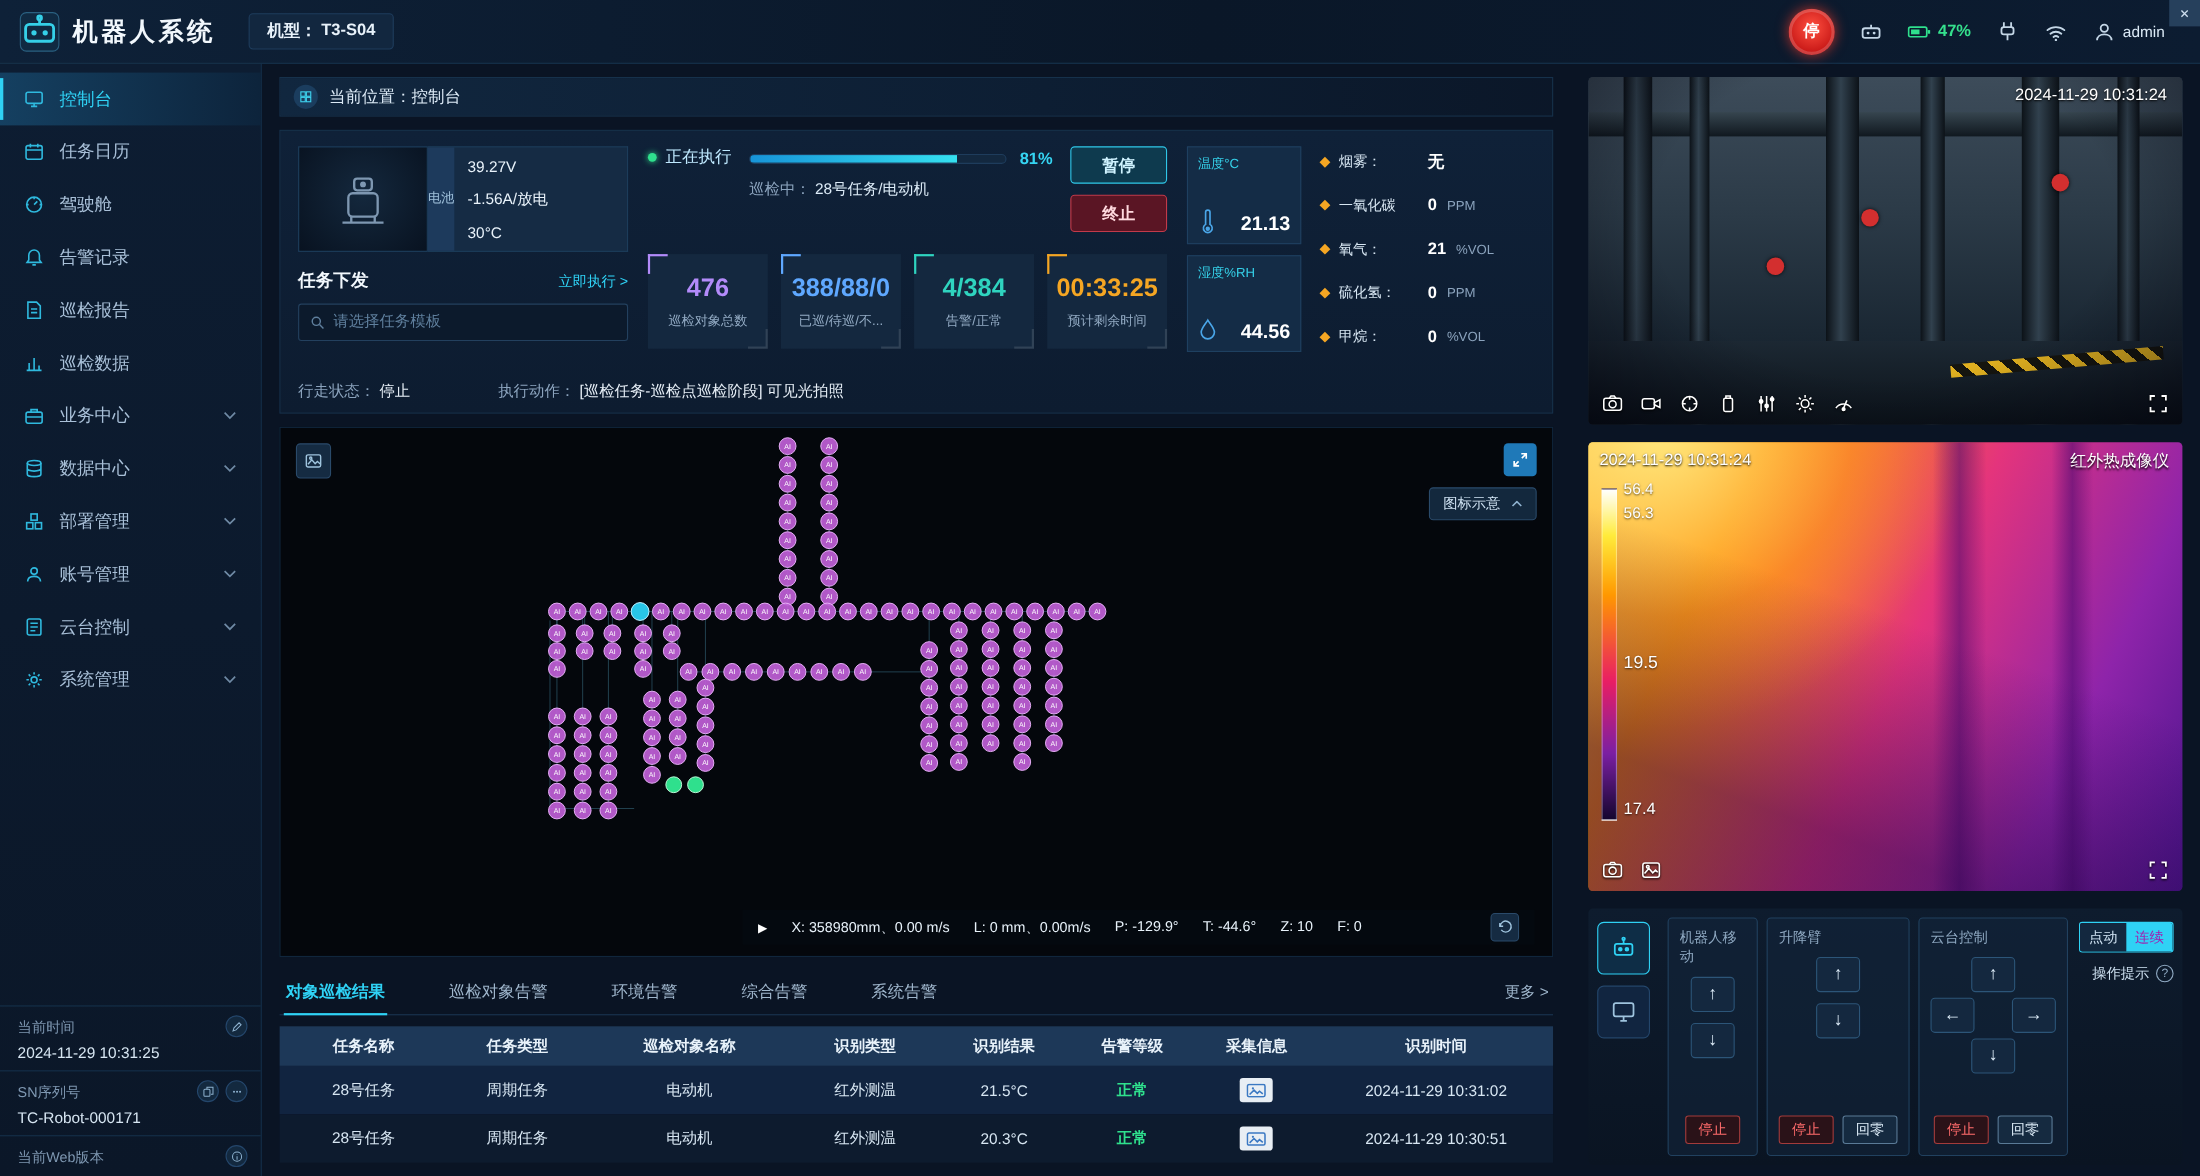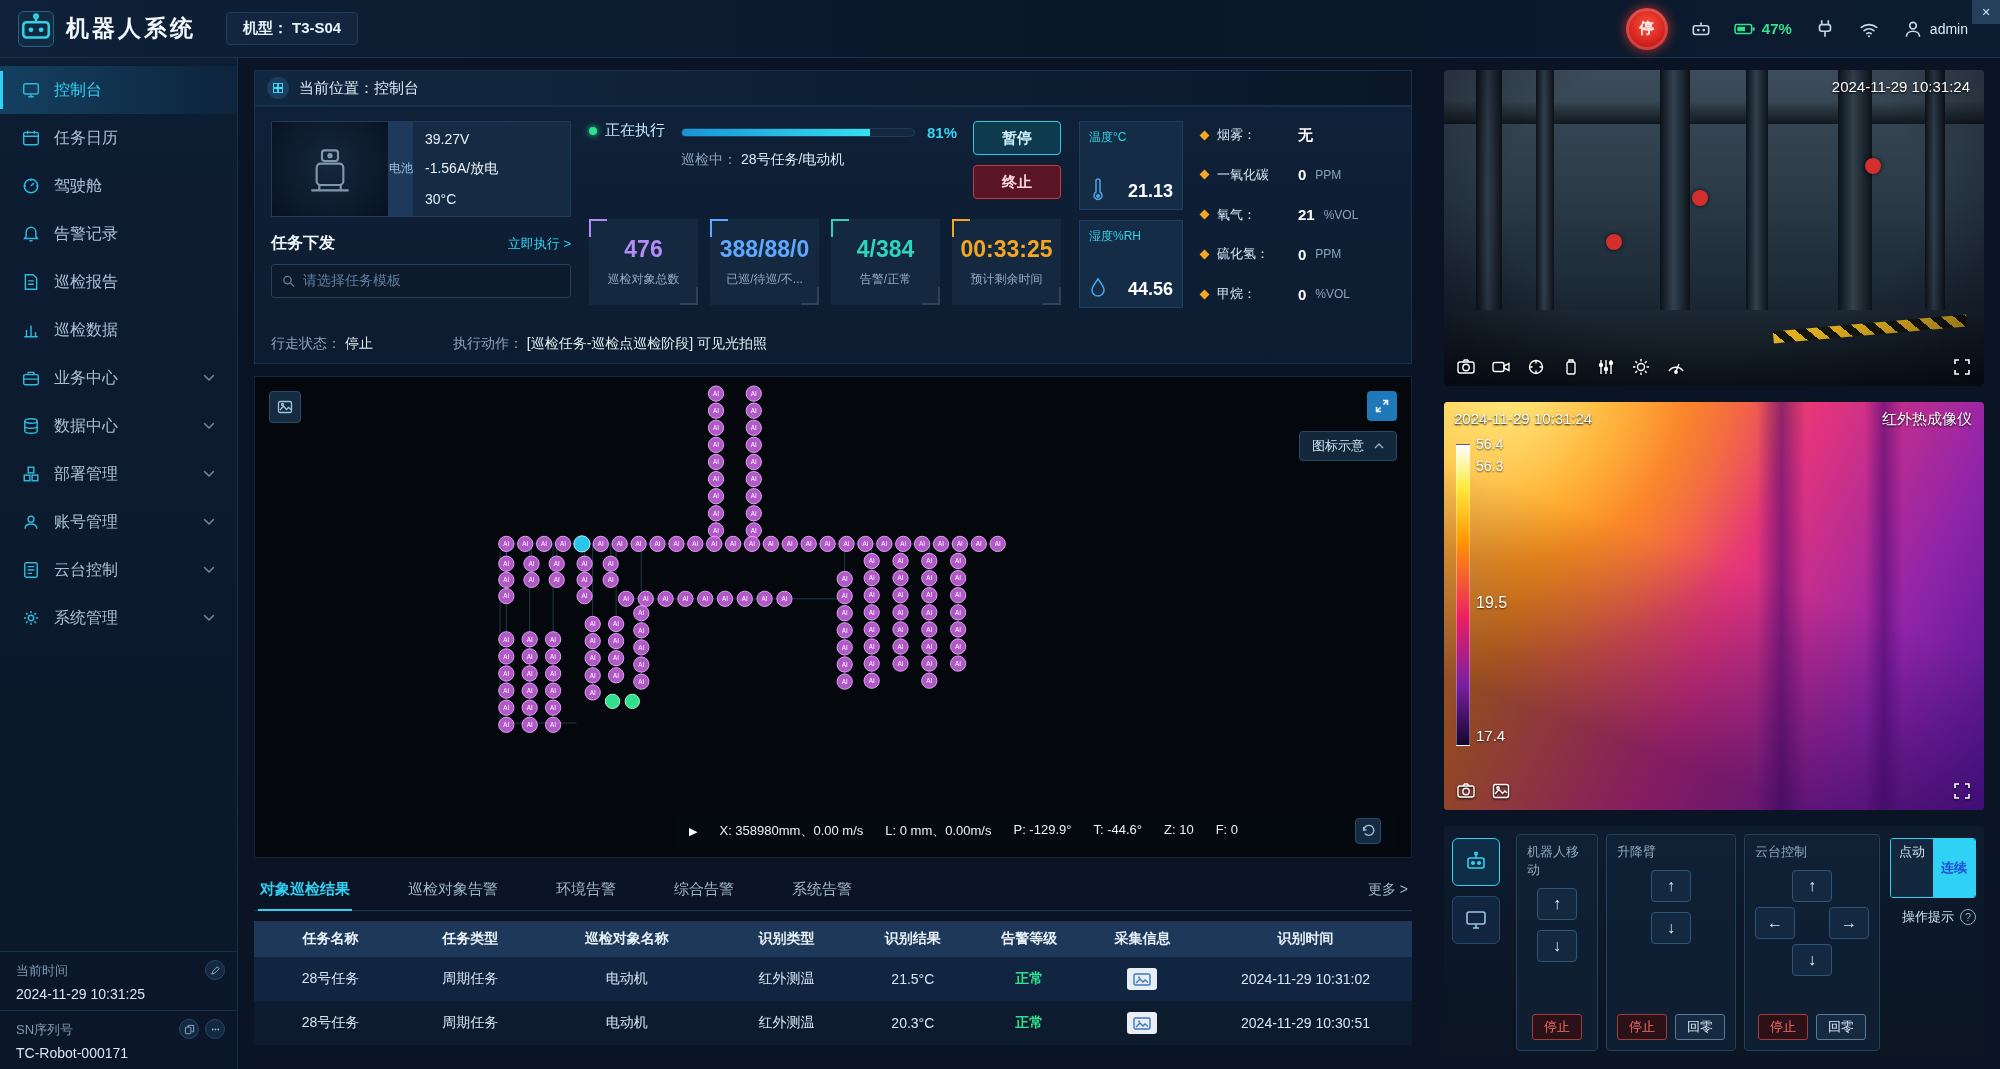--- a/index.html
+++ b/index.html
@@ -47,21 +47,21 @@
   .sf-value{color:#d7e6f2;font-size:14px;margin-top:6px}
   .sf-badges{position:absolute;right:12px;top:8px;display:flex;gap:6px}
   .badge{width:20px;height:20px;border-radius:50%;background:#13293f;border:1px solid #24466b;color:#8fb3d0;
     display:flex;align-items:center;justify-content:center;cursor:pointer}
   .badge svg{width:11px;height:11px}
 
   
   .main{flex:1;min-width:0;padding:12px 16px 0;display:flex;flex-direction:column}
   .breadcrumb{height:36px;flex:none;display:flex;align-items:center;gap:10px;
     background:linear-gradient(90deg,#11273f,#0d1e33 60%,rgba(13,30,51,.3));
-    border:1px solid #16314b;padding:0 12px;font-size:15px;color:#dceaf6;}
+    border:1px solid #16314b;padding:0 12px;font-size:15px;color:#dceaf6;margin-bottom:12px}
   .crumb-ico{width:22px;height:22px;border-radius:50%;background:#1b3d5e;color:#3fd4f0;
     display:flex;align-items:center;justify-content:center}
   .crumb-ico svg{width:12px;height:12px}
 
   
   .status-card{flex:none;background:linear-gradient(180deg,#0f2138,#0d1c30);border:1px solid #16314b;
     padding:14px 16px 10px;display:flex;flex-direction:column;margin-bottom:12px;height:258px}
   .status-top{display:flex;flex:1;min-height:0}
   .col-left{width:300px;flex:none;display:flex;flex-direction:column}
   .robot-row{display:flex;height:96px}
@@ -218,21 +218,21 @@
   .gimbal-mid{display:flex;gap:34px}
   .gimbal-mid .arr-btn{margin:0}
   .grp-bottom{margin-top:auto;display:flex;gap:8px}
   .pill-btn{min-width:50px;height:26px;padding:0 10px;border-radius:3px;font-size:13px;display:flex;
     align-items:center;justify-content:center;cursor:pointer}
   .pill-stop{color:#ff6b6b;border:1px solid #a33b3b;background:#2a1218}
   .pill-zero{color:#dcebf7;border:1px solid #5a7a96;background:#152a40}
   .right-mini{width:88px;flex:none;display:flex;flex-direction:column;align-items:flex-end;gap:10px;padding-top:4px}
   .toggle{display:flex;border:1px solid #2fd2f5;border-radius:3px;overflow:hidden;font-size:13px;cursor:pointer}
   .tg-a{padding:4px 8px;color:#cfe2f2;background:#13283f}
-  .tg-b{padding:20px 8px;color:#1d4ed8;background:#2fd2f5;font-weight:bold}
+  .tg-b{padding:4px 8px;color:#a21caf;background:#2fd2f5;font-weight:normal}
   .tips{display:flex;align-items:center;gap:6px;font-size:13px;color:#cfe2f2}
   .q-circle{width:16px;height:16px;border-radius:50%;border:1px solid #8fa9c2;color:#8fa9c2;font-size:11px;
     display:flex;align-items:center;justify-content:center;cursor:pointer}
 </style>
 </head>
 <body>
 
 <header class="header">
   <div class="logo">
     <div class="logo-box">
@@ -461,20 +461,31 @@
             <svg viewBox="0 0 12 12" fill="none" stroke="currentColor">
                 <rect x="1.5" y="3.5" width="6" height="7" rx="1"></rect>
                 <path d="M4.5 3.5v-2h6v7h-2"></path>
               </svg>
           </div>
           <div class="badge">
             <svg viewBox="0 0 12 12" fill="currentColor">
                 <circle cx="3" cy="6" r="1"></circle>
                 <circle cx="6" cy="6" r="1"></circle>
                 <circle cx="9" cy="6" r="1"></circle>
+              </svg>
+          </div>
+        </div>
+      </div>
+      <div class="sf-block">
+        <div>当前Web版本</div>
+        <div class="sf-badges">
+          <div class="badge">
+            <svg viewBox="0 0 12 12" fill="none" stroke="currentColor">
+                <circle cx="6" cy="6" r="4.5"></circle>
+                <path d="M6 5.5V9M6 3.4v.4"></path>
               </svg>
           </div>
         </div>
       </div>
     </div>
   </aside>
 
   <main class="main">
 
     <div class="breadcrumb">

